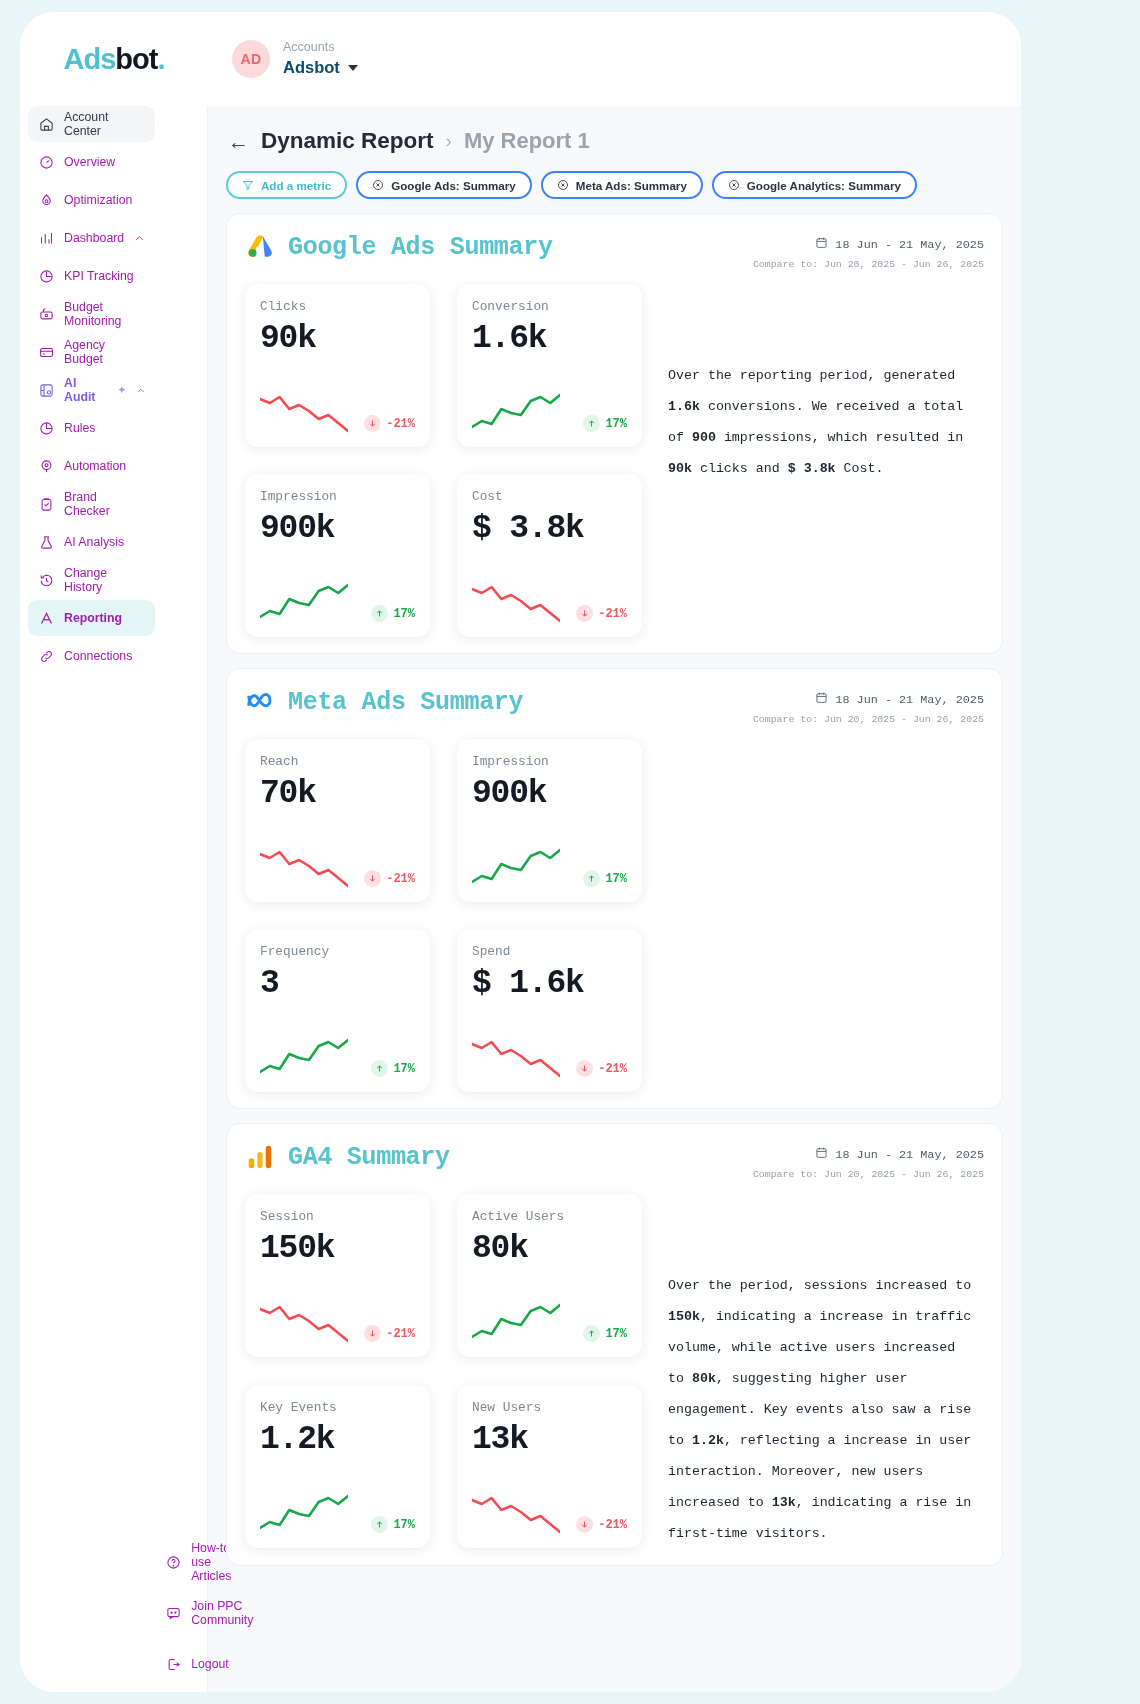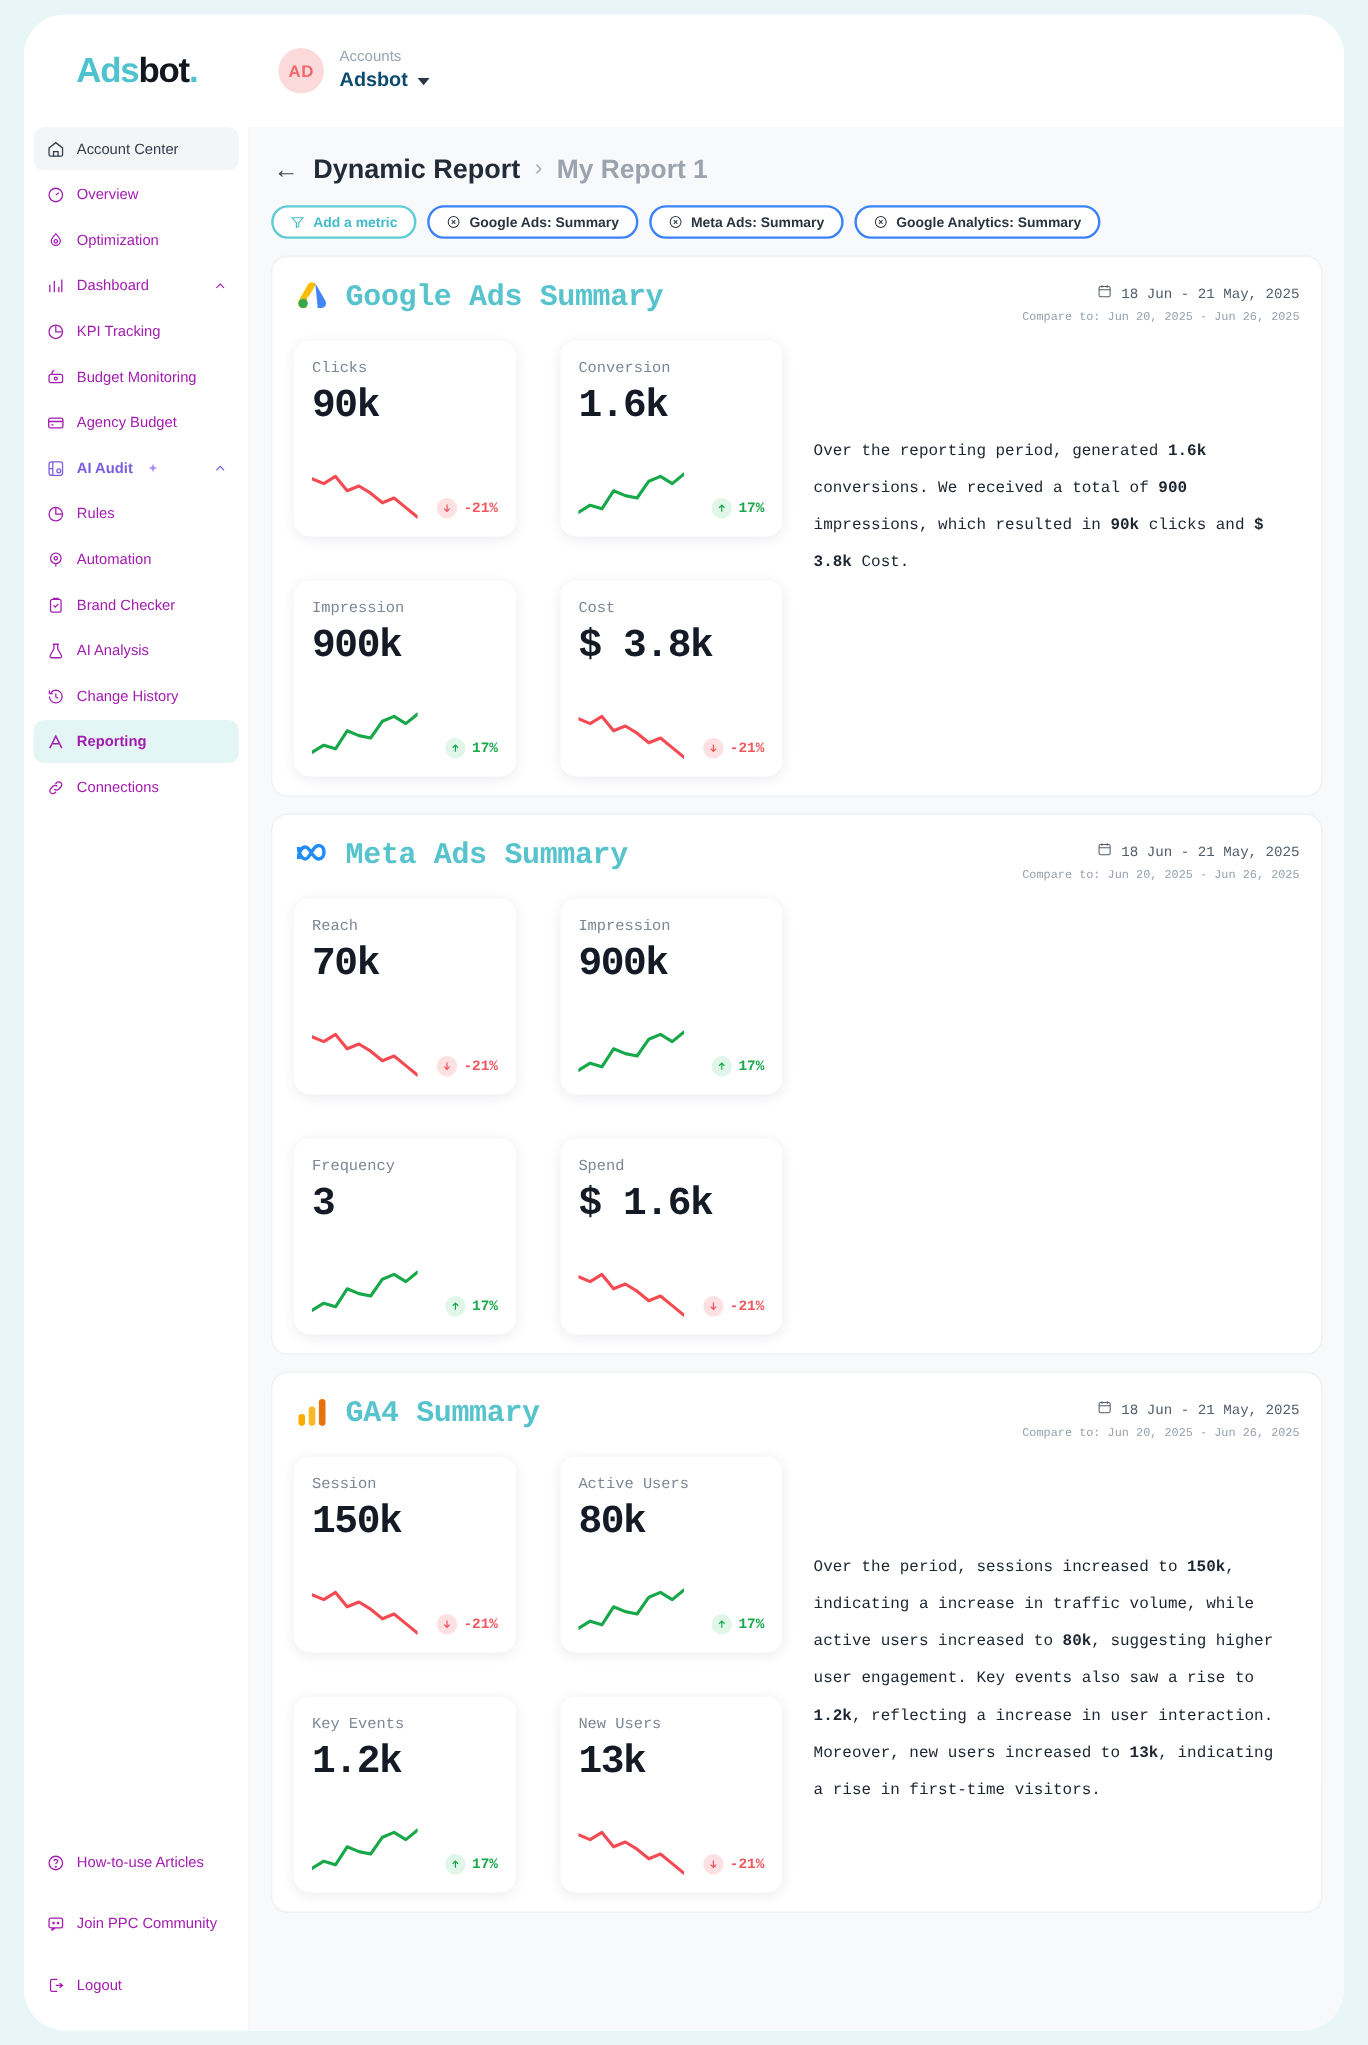--- a/index.html
+++ b/index.html
@@ -4,21 +4,21 @@
 <style>
   * { box-sizing: border-box; margin: 0; padding: 0; }
   html, body {
     width: 1140px; height: 1704px;
     background: #e8f6f7;
     font-family: "Liberation Sans", sans-serif;
     overflow: hidden;
   }
   .app {
     position: absolute; left: 20px; top: 12px;
-    width: 1100px; height: 1680px;
+    width: 1001px; height: 1680px;
     background: #fff; border-radius: 34px; overflow: hidden;
     display: flex; flex-direction: column;
   }
   
   .topbar { height: 94px; display: flex; align-items: center; flex-shrink: 0; background:#fff;}
   .logo-zone { width: 188px; display:flex; align-items:center; justify-content:center; }
   .logo { font-size: 29px; font-weight: 700; letter-spacing: -1px; }
   .logo .t1 { color: #4ec3cf; } .logo .t2 { color:#12161f; } .logo .dot { color:#4ec3cf; }
   .acct-zone { flex:1; display:flex; align-items:center; padding-left: 24px; gap: 13px; }
   .avatar {
@@ -29,21 +29,21 @@
   .acct-meta { line-height: 1.35; }
   .acct-label { font-size: 12.5px; color:#9aa3ae; }
   .acct-name { font-size: 16.5px; font-weight: 700; color:#0c4a6e; display:flex; align-items:center; gap:8px;}
   .caret { width:0;height:0;border-left:5px solid transparent;border-right:5px solid transparent;border-top:6px solid #2b3440; margin-top:2px;}
 
   .body-row { flex:1; display:flex; min-height:0; }
 
   
   .sidebar {
     width: 188px; flex-shrink:0; background:#fff;
-    display:flex; flex-direction:column; padding: 0 8px 14px 8px;
+    display:flex; flex-direction:row; padding: 0 8px 4px 8px;
     border-right: 1px solid #f0f2f5;
   }
   .nav-top { display:flex; flex-direction:column; gap: 2px; }
   .nav-bottom { margin-top:auto; display:flex; flex-direction:column; gap: 15px; padding-bottom: 6px;}
   .nav-item {
     display:flex; align-items:center; gap:10px;
     height: 36px; padding: 0 10px; border-radius: 9px;
     font-size: 12.3px; color:#a21caf; cursor:pointer; position:relative;
   }
   .nav-item .ico { width:16px;height:16px; display:flex;align-items:center;justify-content:center; flex-shrink:0;}
@@ -80,21 +80,21 @@
   .sec-head { display:flex; align-items:flex-start; }
   .sec-title { display:flex; align-items:center; gap:13px; }
   .sec-title h2 { font-size: 25px; font-weight:700; color:#57c3cd; letter-spacing:-.3px;}
   .brandicon { width:30px;height:30px; display:flex;align-items:center;justify-content:center;}
   .sec-dates { margin-left:auto; text-align:right; padding-top:4px;}
   .date-line { display:flex; align-items:center; justify-content:flex-end; gap:7px; font-size:11.8px; color:#525c6b;}
   .date-line svg { width:13px;height:13px; }
   .compare-line { font-size:9.9px; color:#98a1ad; margin-top:6px;}
 
   .sec-body { display:flex; gap:26px; margin-top: 14px; }
-  .cards-grid { display:grid; grid-template-columns: 185px 185px; gap: 37px; flex-shrink:0;}
+  .cards-grid { display:grid; grid-template-columns: 185px 185px; gap: 27px; flex-shrink:0;}
   .mcard {
     background:#fff; border-radius:13px; height:163px;
     box-shadow: 0 2px 11px rgba(28,40,64,.085);
     padding: 15px 15px 12px 15px; display:flex; flex-direction:column;
     position:relative;
   }
   .mcard .mlabel { font-size: 12.8px; color:#7e8794; }
   .mcard .mvalue { font-size: 33px; font-weight: 700; color:#141b26; letter-spacing:-1.2px; margin-top: 6px;}
   .mfoot { margin-top:auto; display:flex; align-items:flex-end; justify-content:space-between;}
   .spark { width: 88px; height: 44px; }

